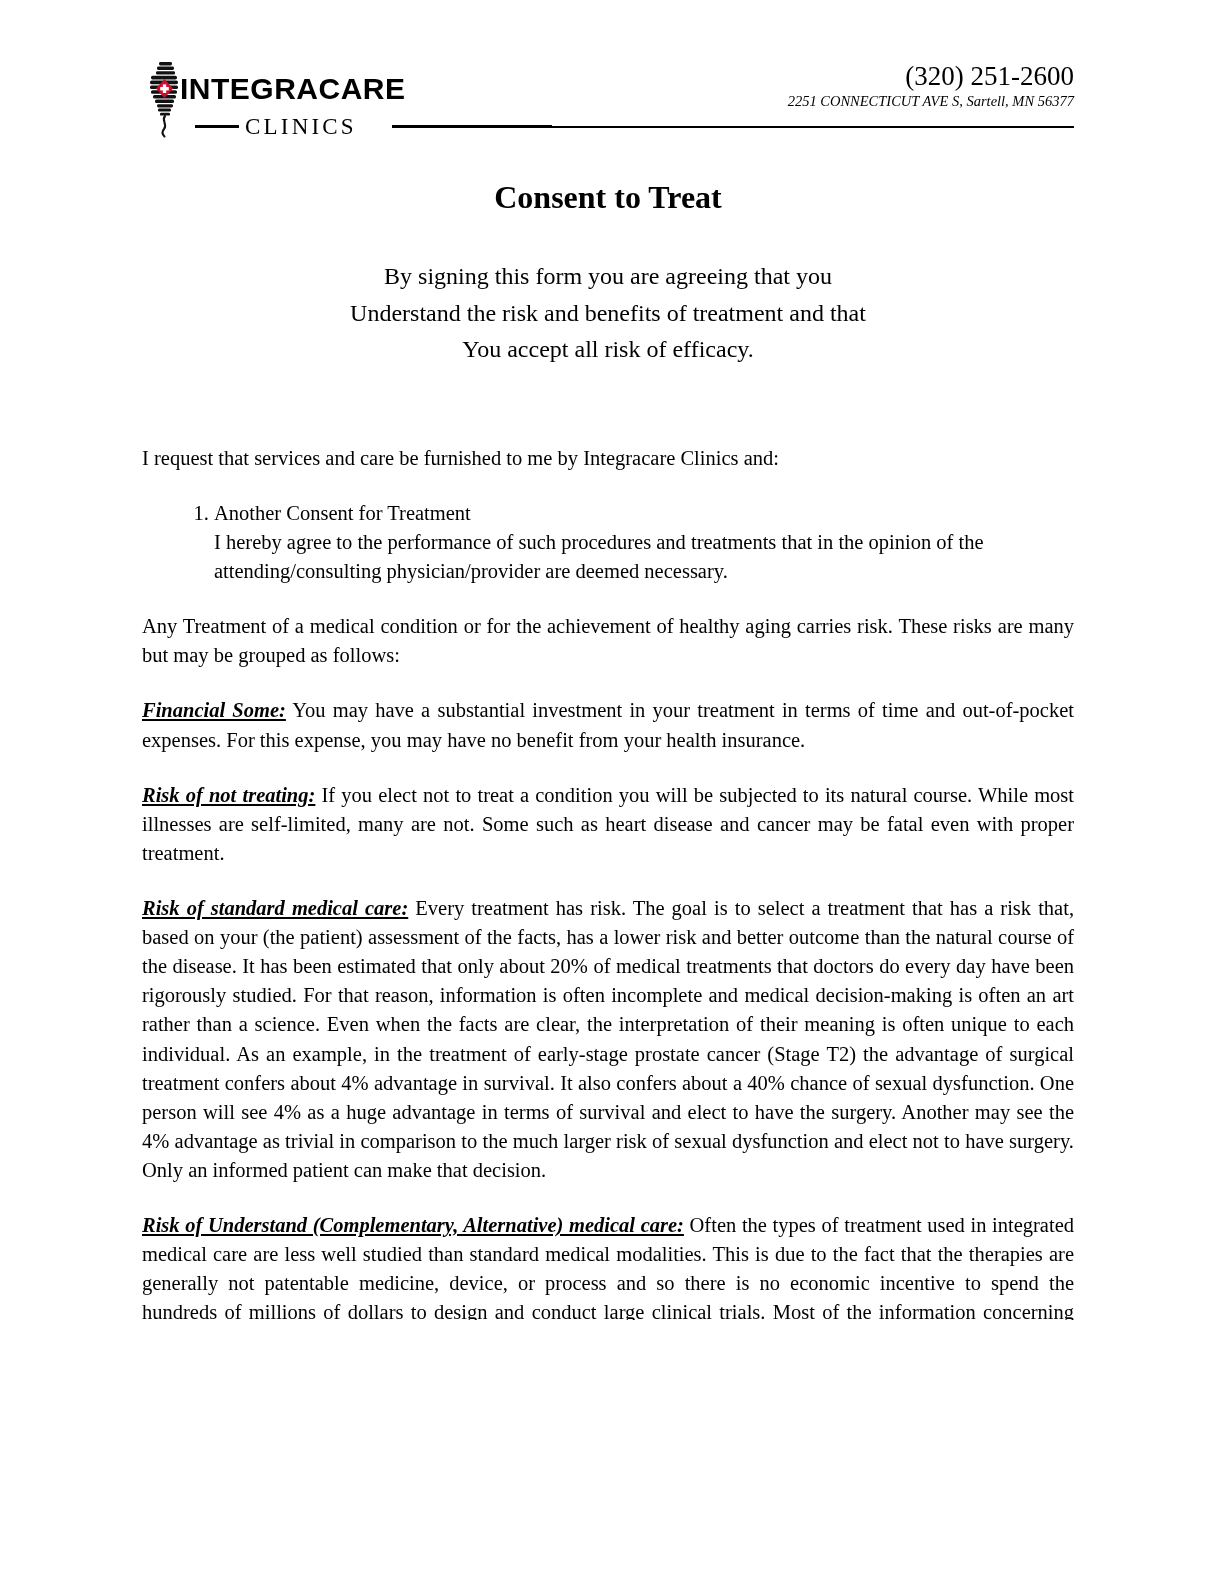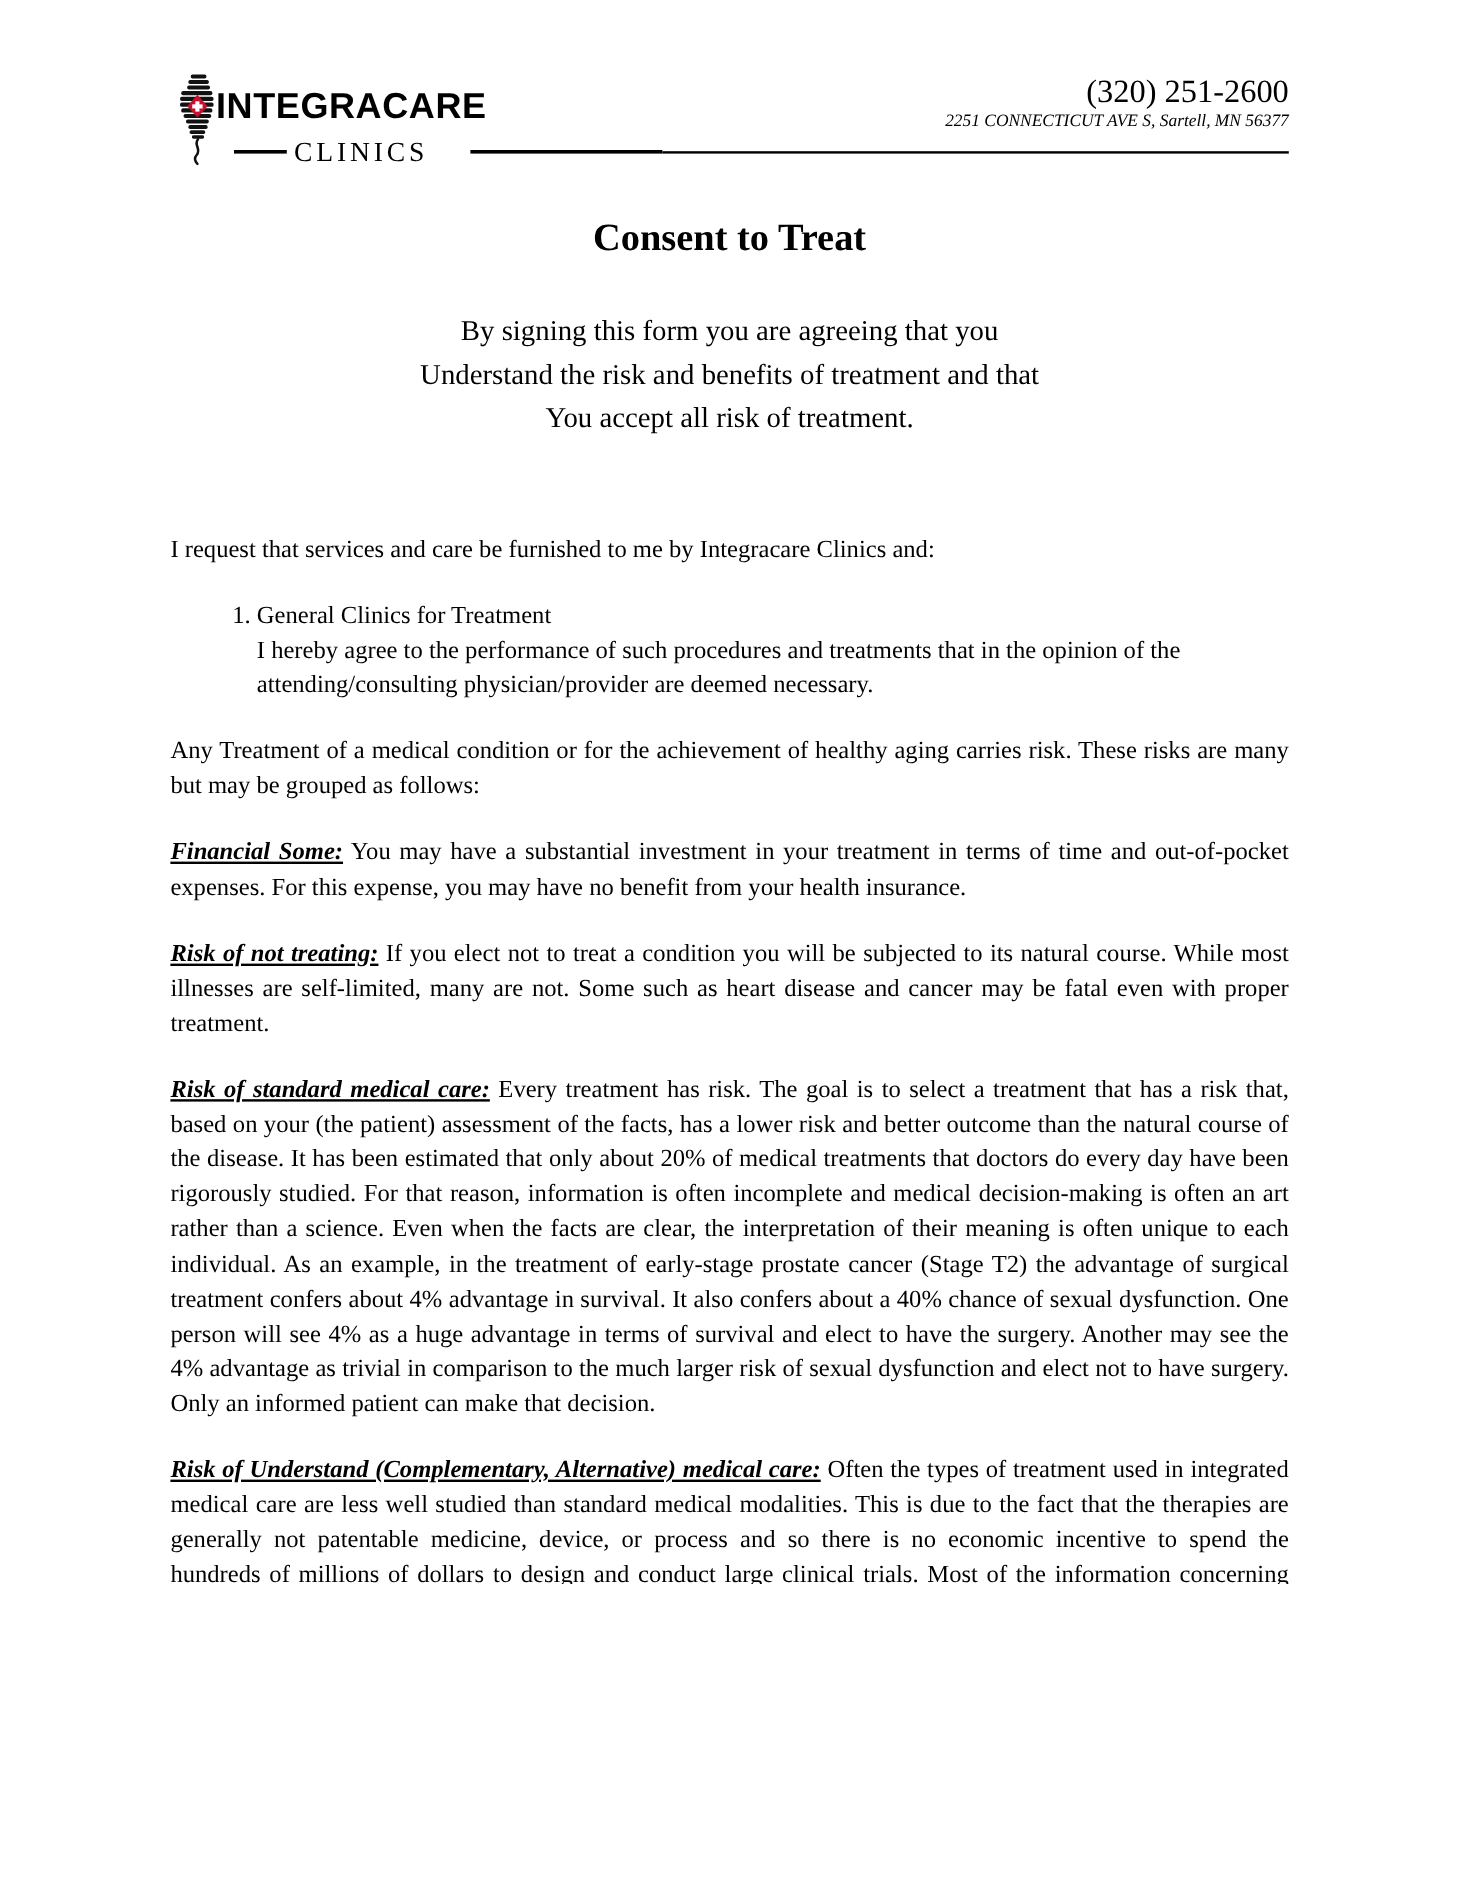--- a/index.html
+++ b/index.html
@@ -205,28 +205,28 @@
     </div>
   </div>
 
   <div class="doc">
 
     <h1 class="doc-title">Consent to Treat</h1>
 
     <div class="lede">
       <div>By signing this form you are agreeing that you</div>
       <div>Understand the risk and benefits of treatment and that</div>
-      <div>You accept all risk of treatment.</div>
+      <div>You accept all risk of efficacy.</div>
     </div>
 
     <p class="body nojust">I request that services and care be furnished to me by Integracare Clinics and:</p>
 
     <ol class="consent-list">
       <li>
-        <span class="li-title">General Clinics for Treatment</span>
+        <span class="li-title">Another Consent for Treatment</span>
         <span class="li-text">I hereby agree to the performance of such procedures and treatments that in the opinion of the attending/consulting physician/provider are deemed necessary.</span>
       </li>
     </ol>
 
     <p class="body">Any Treatment of a medical condition or for the achievement of healthy aging carries risk. These risks are many but may be grouped as follows:</p>
 
     <p class="body">
       <span class="lead-in">Financial Some:</span> 
       <span>You may have a substantial investment in your treatment in terms of time and out-of-pocket expenses. For this expense, you may have no benefit from your health insurance.</span>
     </p>

